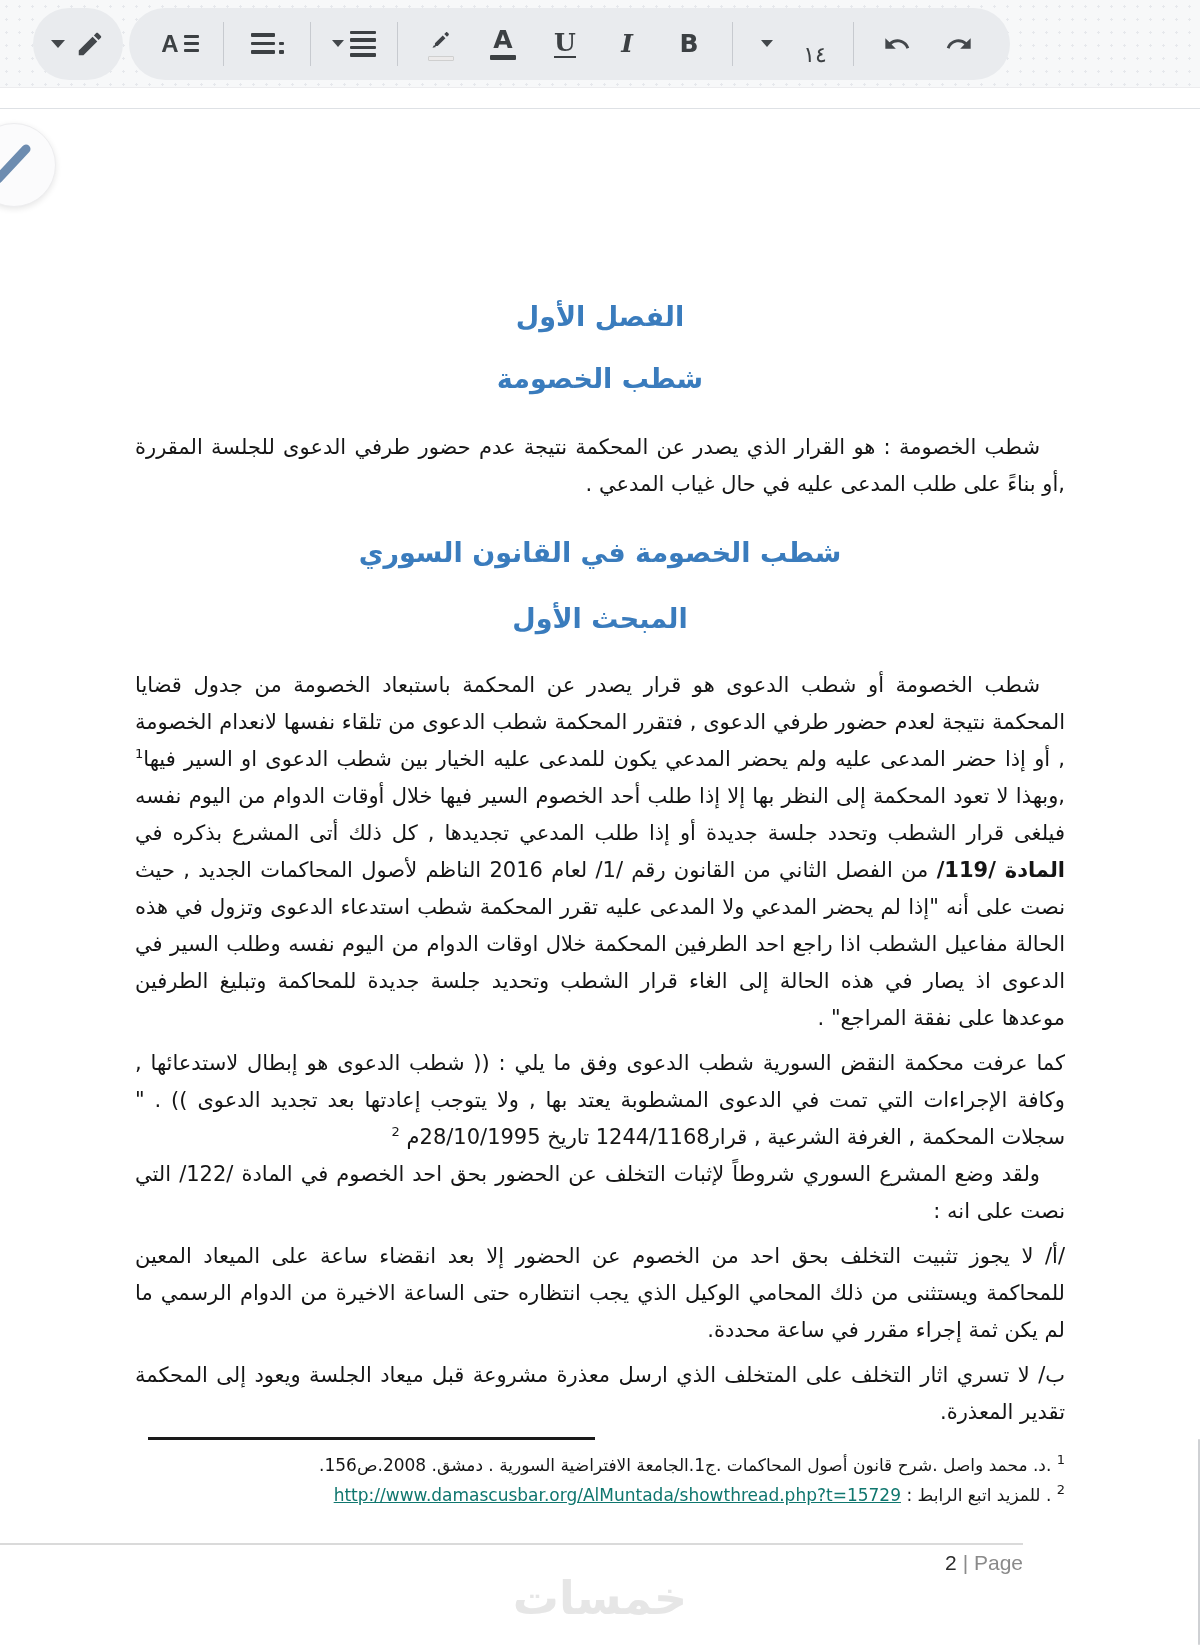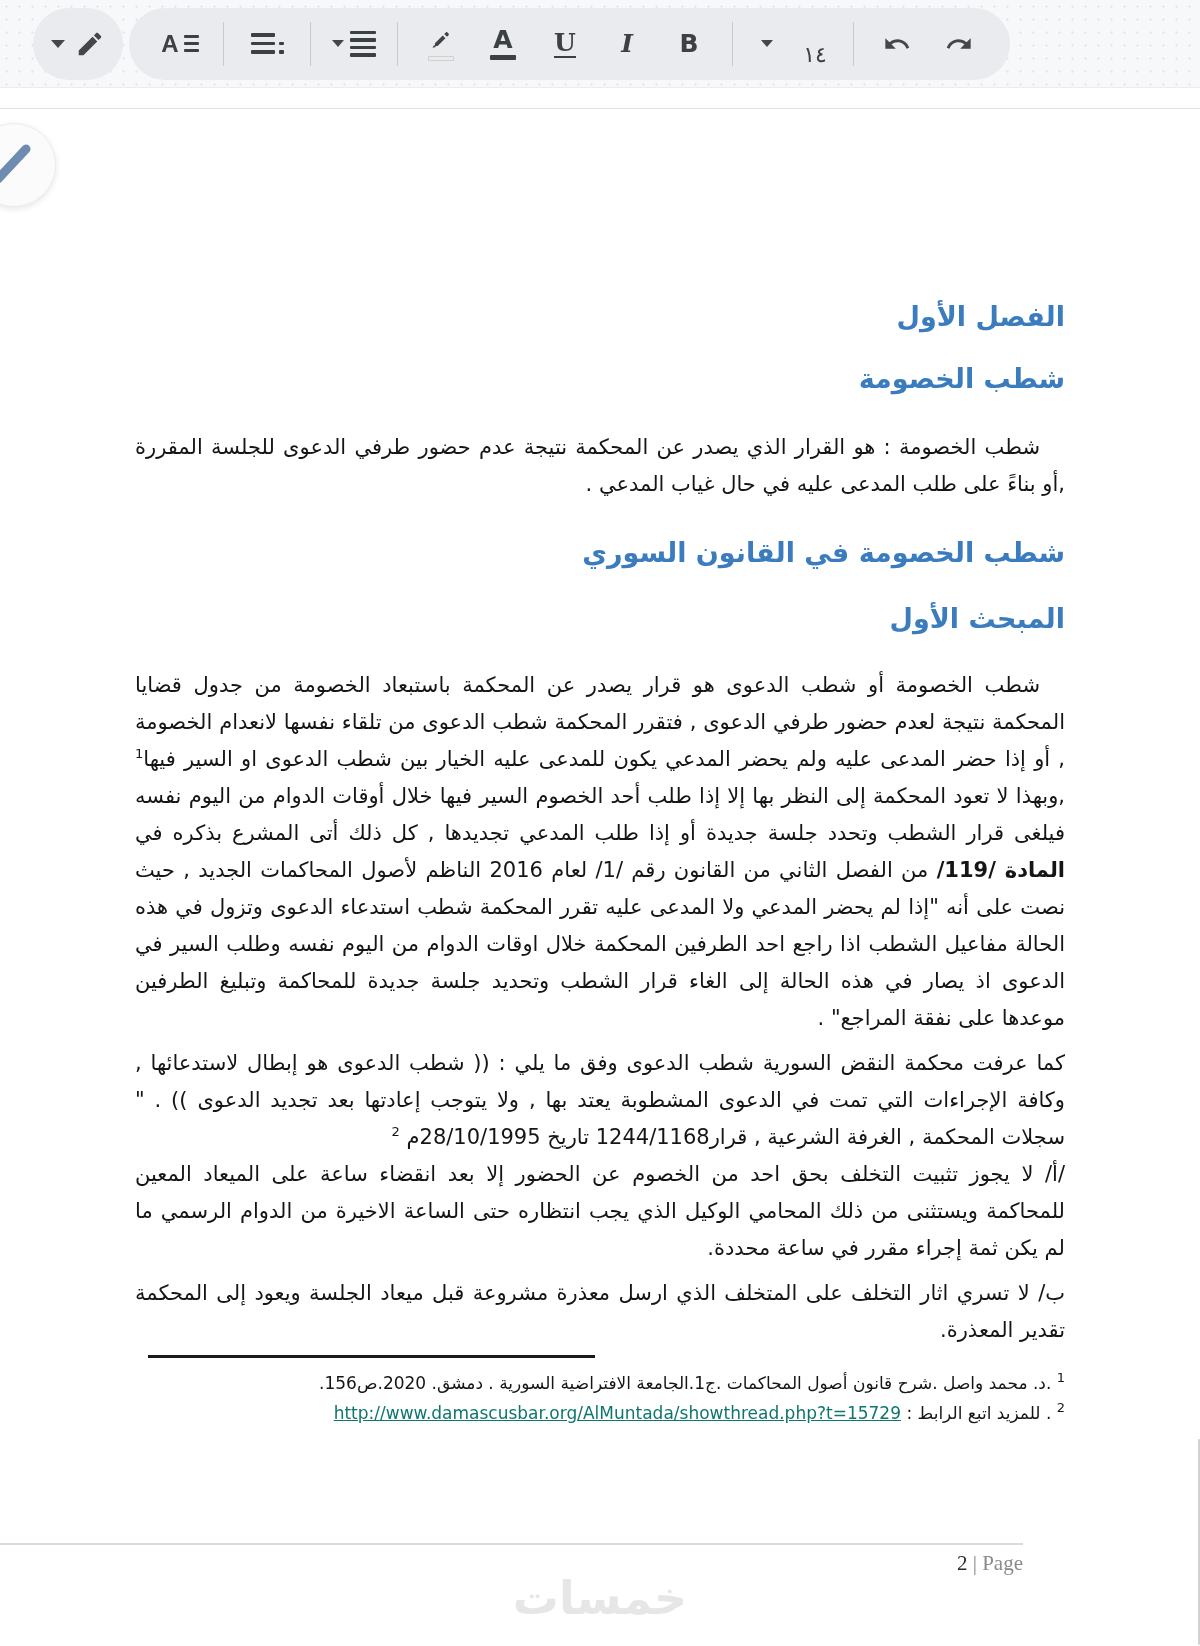--- a/index.html
+++ b/index.html
@@ -50,41 +50,41 @@
   
   .gap-strip { height:21px; background:#ffffff; border-bottom:1px solid #dee1e5; }
   .canvas { position:relative; width:1200px; height:1536px; background:#fff; }
 
   .fab { position:absolute; left:-28px; top:14px; width:84px; height:84px;
     border-radius:50%; background:#fbfbfc; border:1px solid #ededef;
     box-shadow:0 2px 6px rgba(0,0,0,.10); display:flex; align-items:center;
     justify-content:center; cursor:pointer; }
 
   .doc { direction:rtl; padding:190px 135px 0 135px; color:#151515; }
-  .h-blue { color:#3a7cbd; font-weight:bold; font-size:27px; 
+  .h-blue { color:#3a7cbd; font-weight:bold; font-size:27px; text-align:center;
     line-height:36px; }
   .mb26{margin-bottom:26px;} .mb30{margin-bottom:30px;} .mb32{margin-bottom:32px;}
   .mb16{margin-bottom:32px;} .mb14{margin-bottom:8px;} .mb12{}
   .mb8{margin-bottom:8px;}
   .para { font-size:21px; line-height:37px; text-align:justify; }
   .indent { text-indent:25px; }
   sup { font-size:13px; line-height:0; vertical-align:super; }
   .link { color:#0f766e; text-decoration:underline; }
 
   .fn-sep { width:447px; border-top:3px solid #1a1a1a; margin:6px auto 10px 0;
     margin-right:13px; margin-left:auto; direction:ltr; }
   
   .fn-sep-wrap { direction:ltr; }
   .fn-sep-wrap .fn-sep { margin:6px 0 10px 13px; }
   .fn { font-size:17px; line-height:30px; text-align:right; }
 
   .footer-line { position:absolute; top:1434px; left:0; width:1023px;
     border-top:2px solid #dadada; }
   .page-num { position:absolute; top:1442px; right:177px;
-    font-family:Liberation Serif, serif; font-size:21px; color:#8a8a8a; }
+    font-family:Liberation Sans, sans-serif; font-size:21px; color:#8a8a8a; }
   .page-num .num { color:#2b2b2b; }
   .watermark { position:absolute; top:1462px; left:0; width:1200px;
     text-align:center; font-size:46px; font-weight:bold; color:#e6e6e6;
     direction:rtl; }
   .right-edge { position:absolute; right:0; top:1330px; bottom:0; width:2px;
     background:#cfd1d4; border-radius:2px; }
 </style>
 </head>
 <body>
 
@@ -218,30 +218,31 @@
 
     <p class="para indent mb16">شطب الخصومة : هو القرار الذي يصدر عن المحكمة نتيجة عدم حضور طرفي الدعوى للجلسة المقررة ,أو بناءً على طلب المدعى عليه في حال غياب المدعي .</p>
 
     <div class="h-blue mb30">شطب الخصومة في القانون السوري</div>
     <div class="h-blue mb30">المبحث الأول</div>
 
     <p class="para indent mb14"><span>شطب الخصومة أو شطب الدعوى هو قرار يصدر عن المحكمة باستبعاد الخصومة من جدول قضايا المحكمة  نتيجة لعدم حضور طرفي الدعوى , فتقرر المحكمة شطب الدعوى من تلقاء نفسها لانعدام الخصومة , أو إذا حضر المدعى عليه ولم يحضر المدعي يكون للمدعى عليه الخيار بين شطب الدعوى او السير فيها</span><sup>1</sup><span> ,وبهذا لا تعود المحكمة إلى النظر بها إلا إذا طلب أحد الخصوم السير فيها خلال أوقات الدوام من اليوم نفسه فيلغى قرار الشطب وتحدد جلسة جديدة أو إذا طلب المدعي تجديدها , كل ذلك أتى المشرع بذكره في </span><span style="font-weight: bold;">المادة /119/</span><span> من الفصل الثاني من القانون رقم /1/ لعام 2016 الناظم لأصول المحاكمات الجديد , حيث نصت على أنه "إذا لم يحضر المدعي ولا المدعى عليه تقرر المحكمة شطب استدعاء الدعوى وتزول في هذه الحالة مفاعيل الشطب اذا راجع احد الطرفين المحكمة خلال اوقات الدوام من اليوم نفسه وطلب السير في الدعوى اذ يصار في هذه الحالة إلى الغاء قرار الشطب وتحديد جلسة جديدة للمحاكمة وتبليغ الطرفين موعدها على نفقة المراجع" .</span></p>
 
     <p class="para mb12"><span>كما عرفت محكمة النقض السورية شطب الدعوى وفق ما يلي : (( شطب الدعوى هو إبطال لاستدعائها , وكافة الإجراءات التي تمت في الدعوى المشطوبة يعتد بها , ولا يتوجب إعادتها بعد تجديد الدعوى )) . " سجلات المحكمة , الغرفة الشرعية , قرار1244/1168 تاريخ 28/10/1995م </span><sup>2</sup></p>
 
+    <p class="para indent mb8">ولقد وضع المشرع السوري شروطاً لإثبات التخلف عن الحضور بحق احد الخصوم في المادة /122/ التي نصت على انه :</p>
 
     <p class="para mb8">/أ/ لا يجوز تثبيت التخلف بحق احد من الخصوم عن الحضور إلا بعد انقضاء ساعة على الميعاد المعين للمحاكمة ويستثنى من ذلك المحامي الوكيل الذي يجب انتظاره حتى الساعة الاخيرة من الدوام الرسمي ما لم يكن ثمة إجراء مقرر في ساعة محددة.</p>
 
     <p class="para">ب/ لا تسري اثار التخلف على المتخلف الذي ارسل معذرة مشروعة قبل ميعاد الجلسة ويعود إلى المحكمة تقدير المعذرة.</p>
 
     <div class="fn-sep-wrap">
       <div class="fn-sep"></div>
     </div>
 
-    <p class="fn"><sup>1</sup><span> .د. محمد واصل .شرح قانون أصول المحاكمات .ج1.الجامعة الافتراضية السورية . دمشق. 2020.ص156.</span></p>
+    <p class="fn"><sup>1</sup><span> .د. محمد واصل .شرح قانون أصول المحاكمات .ج1.الجامعة الافتراضية السورية . دمشق. 2008.ص156.</span></p>
     <p class="fn"><sup>2</sup><span> . للمزيد اتبع الرابط : </span><a href="#" class="link">http://www.damascusbar.org/AlMuntada/showthread.php?t=15729</a></p>
 
   </div>
 
   <div class="footer-line"></div>
 
   <div class="page-num">
     <span class="num">2</span>
     <span>|</span>
     <span>Page</span>

